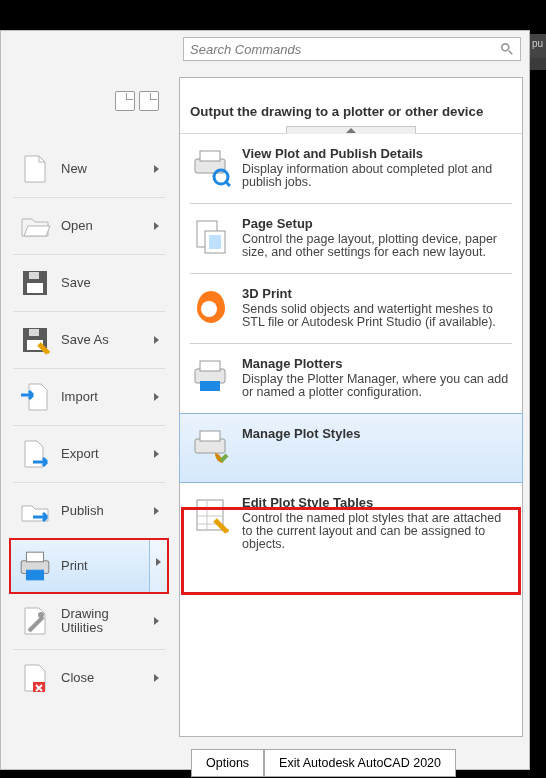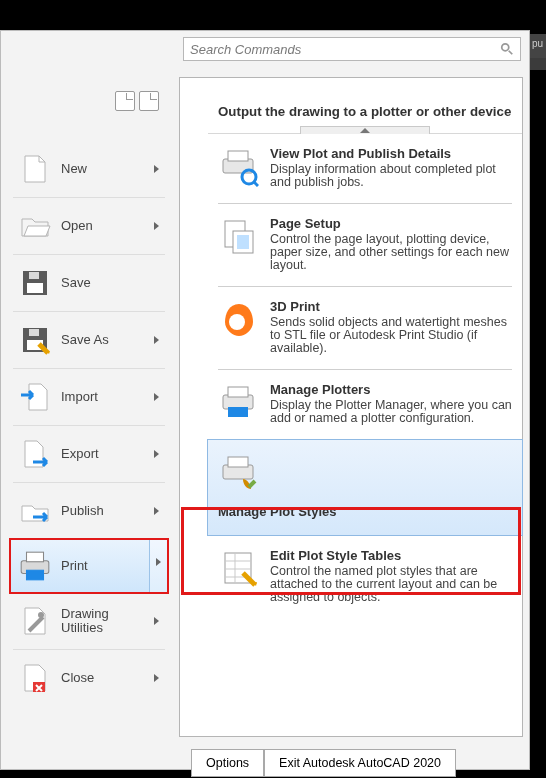--- a/index.html
+++ b/index.html
@@ -53,32 +53,32 @@
   .mrow .chev { position:absolute; right:8px; top:50%; transform:translateY(-50%); width:0;height:0;border-top:4px solid transparent;border-bottom:4px solid transparent;border-left:5px solid #666;}
   .mrow.selected {
     background: linear-gradient(#e9f3fd,#cfe6fb); border:2px solid #e11919; height:56px; margin:-2px;
   }
   .mrow.selected .chev-box{position:absolute;right:0;top:0;bottom:0;width:18px;background:rgba(255,255,255,.35);border-left:1px solid #9cc3e8;display:flex;align-items:center;justify-content:center;}
   .sep { height:1px; background:#ddd; margin:0 2px;}
 
   
   .output {
     position:absolute; left:178px; top:46px; width:344px; height:660px;
-    background:#fff; border:1px solid #b5b5b5;padding-left:28px;
+    background:#fff; border:1px solid #b5b5b5;
   }
   .out-head { padding:26px 10px 14px 10px; font-weight:700; font-size:13.3px; border-bottom:1px solid #d8d8d8; position:relative;}
   .out-head .collapse { position:absolute; left:50%; bottom:-1px; transform:translateX(-50%); width:130px; height:8px; background:#efefef; border:1px solid #c9c9c9; border-bottom:none; display:flex;align-items:center;justify-content:center;}
   .out-head .collapse .up{width:0;height:0;border-left:5px solid transparent;border-right:5px solid transparent;border-bottom:5px solid #777;}
   .out-list{ padding:0; }
   .orow { display:flex; padding:12px 10px 14px 10px; gap:10px; }
   .orow .oic { width:42px; height:42px; flex:0 0 42px; display:flex;align-items:center;justify-content:center;}
   .orow .txt .tt { font-weight:700; font-size:13px; margin-bottom:2px;}
   .orow .txt .dd { font-size:12.5px; color:#444; line-height:13px;}
   .osep { height:1px; margin:0 10px; background:#cfcfcf;}
-  .orow.highlight { background:linear-gradient(#eaf3fd,#d5e8fb); outline:1px solid #8fb9e3; position:relative;flex-direction:column;}
+  .orow.highlight { background:linear-gradient(#eaf3fd,#d5e8fb); outline:1px solid #8fb9e3; position:relative;}
   .hl-frame{ position:absolute; left:180px; top:476px; width:340px; height:88px; border:3px solid #e11919; pointer-events:none;}
 
   
   .btns { position:absolute; left:190px; top:718px; display:flex; gap:0;}
   .btn { background:#fff; border:1px solid #a9a9a9; padding:6px 14px; font-size:12.5px;}
 
   
   svg { display:block; }
 </style>
 </head>

